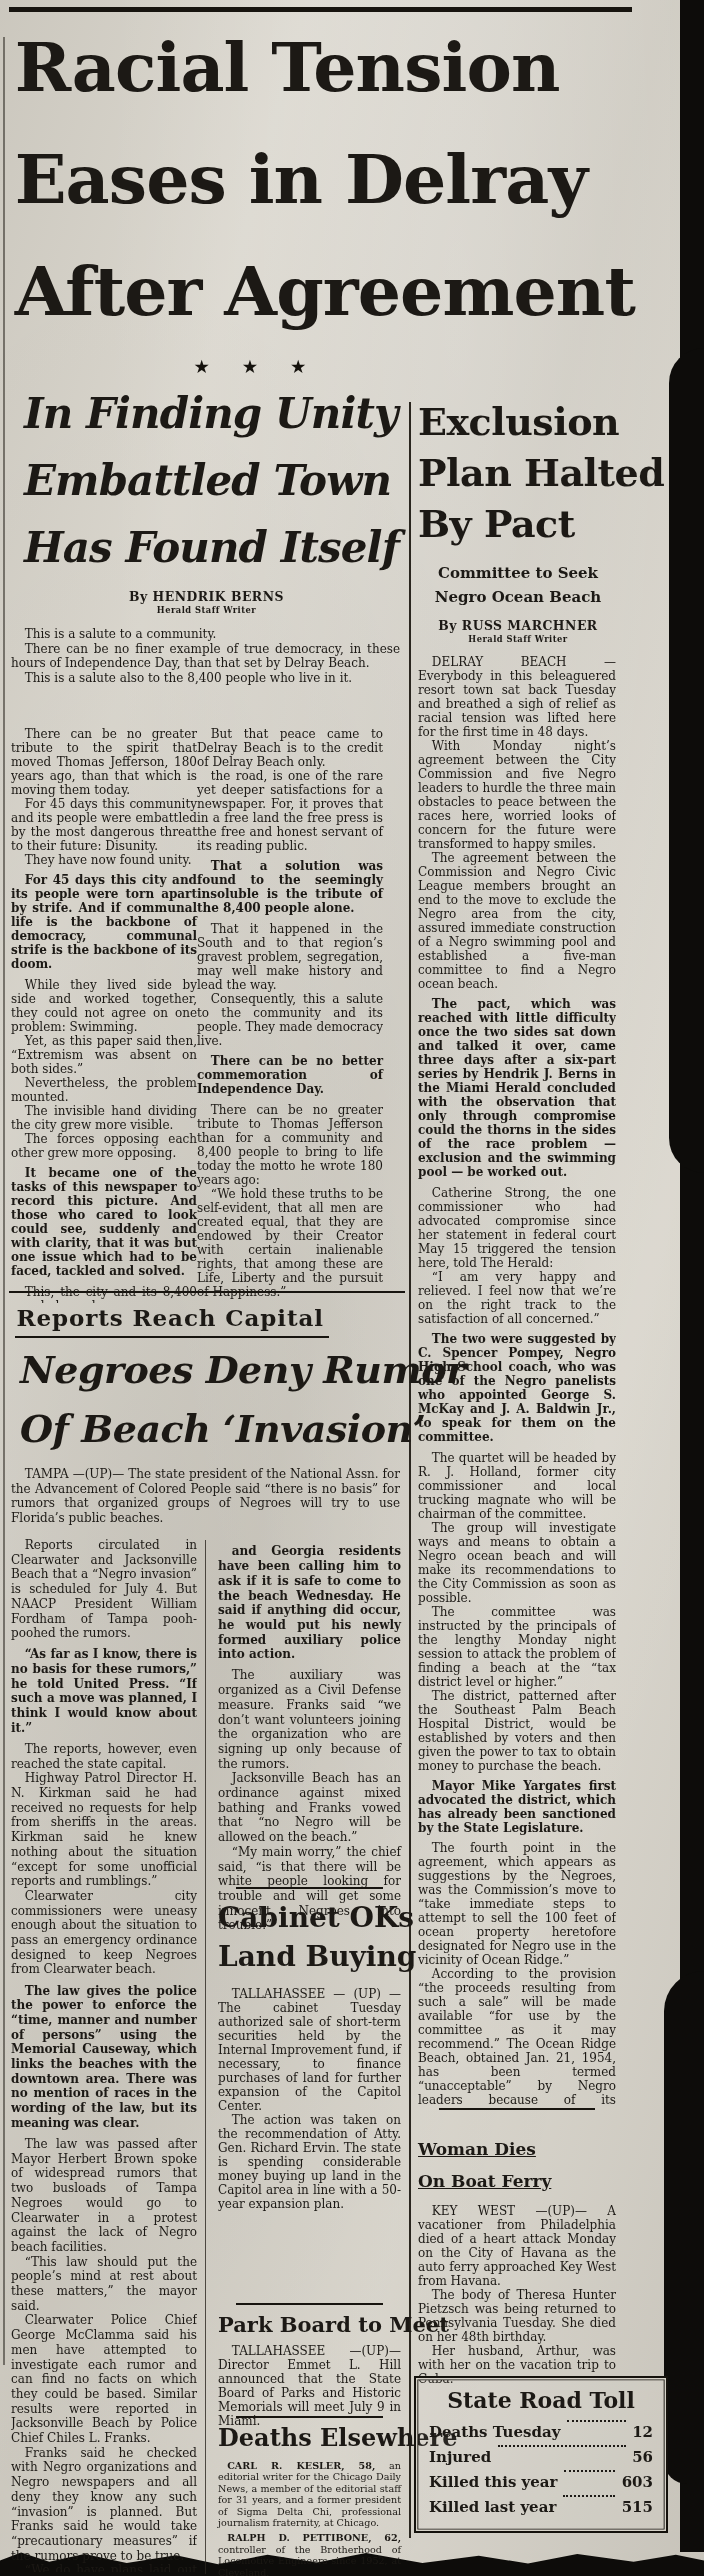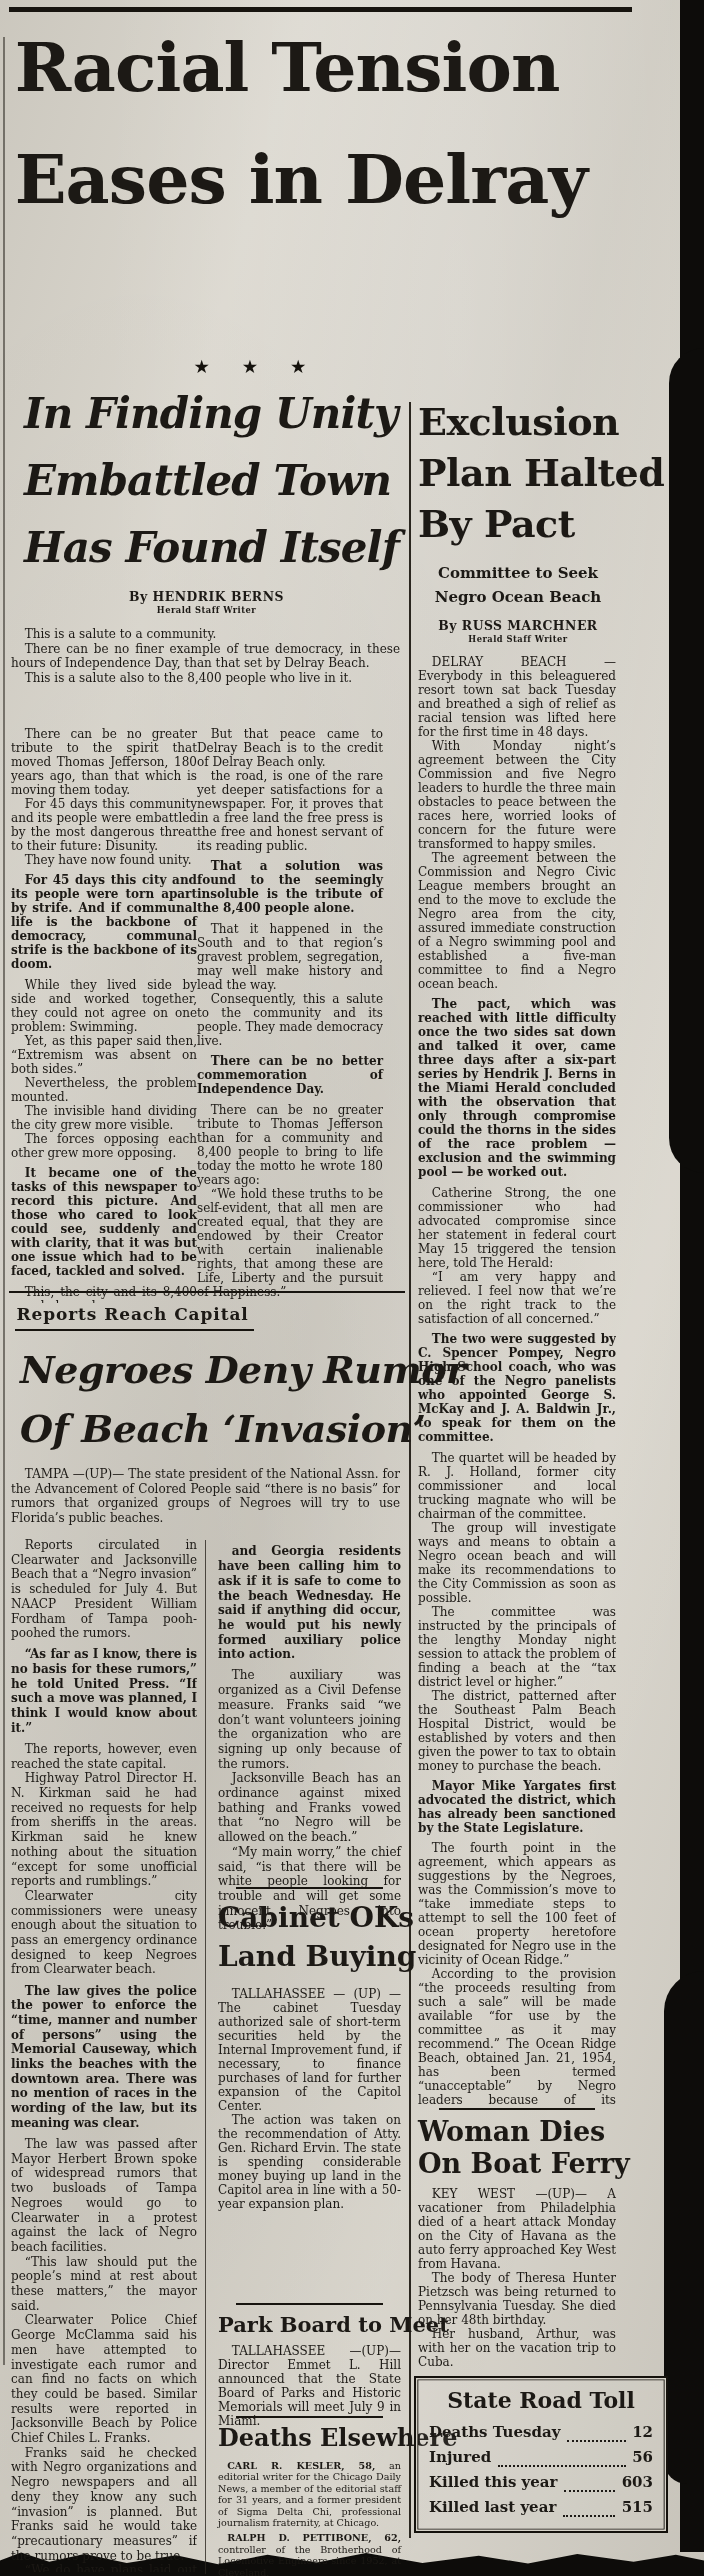--- a/index.html
+++ b/index.html
@@ -18,37 +18,37 @@
   .rule-h { background:#17140f; }
   .rule-v { background:#2a261f; }
   
   .main-headline { font-size:68px; font-weight:bold; line-height:112px; letter-spacing:-0.9px; white-space:nowrap; }
   .stars { font-size:18.3px; letter-spacing:13px; text-align:center; color:#14110c; }
   .italic-hl { font-style:italic; font-weight:bold; font-size:42px; line-height:67px; letter-spacing:-0.9px; white-space:nowrap; }
   .excl-hl { font-weight:bold; font-size:38px; line-height:51px; white-space:nowrap; letter-spacing:-0.5px; }
   .subhead { font-weight:bold; font-size:15px; line-height:24px; text-align:center; }
   .byline { font-weight:bold; font-size:12.4px; text-align:center; letter-spacing:0.5px; }
   .byline-title { font-weight:bold; font-size:8.3px; text-align:center; letter-spacing:0.5px; margin-top:0.9px; }
-  .kicker { font-weight:bold; font-size:17px; display:inline-block; border-bottom:2.8px solid #17140f; padding:0 5.5px 4.6px 1.8px; letter-spacing:0.9px; white-space:nowrap; }
+  .kicker { font-weight:bold; font-size:23px; display:inline-block; border-bottom:2.8px solid #17140f; padding:0 5.5px 4.6px 1.8px; letter-spacing:0.9px; white-space:nowrap; }
   .inv-hl { font-style:italic; font-weight:bold; font-size:38px; line-height:59px; letter-spacing:-0.5px; white-space:nowrap; }
   .small-hl { font-weight:bold; white-space:nowrap; }
   
   .bodytext p { margin:0; text-indent:13.8px; text-align:justify; font-size:12px; }
   .bodytext p.bold { font-weight:bold; margin:6.4px 0; }
   .lh16  p { line-height:14.7px; }
   .lh155 p { line-height:14px; }
   .lh152 p { line-height:14px; }
   .center-rule { height:1.8px; background:#17140f; margin:0 auto; }
   
   .obit { font-size:9.6px; line-height:11.5px; text-align:justify; margin:0 0 3.7px 0; text-indent:9.2px; }
   .obit .nm { font-weight:bold; }
   
   .toll-box { border:2.8px solid #14110c; box-shadow:inset 0 0 0 1.4px #d6d2c8, inset 0 0 0 2.3px #14110c; padding:9.2px 13px 11px; background:rgba(255,255,255,0.06); }
   .toll-title { font-weight:bold; font-size:22px; text-align:center; margin-bottom:7.3px; }
-  .toll-row { display:flex; align-items:flex-end; font-weight:bold; font-size:15px; line-height:25px; }
+  .toll-row { display:flex; align-items:flex-start; font-weight:bold; font-size:15px; line-height:25px; }
   .toll-leader { flex:1; border-bottom:2.3px dotted #1c1915; margin:0 6.4px 3.7px; }
   
   .edge-dark { background:#0d0c0a; }
 </style>
 </head>
 <body>
 
 <div class="page">
 
   <div class="abs rule-h" style="left:9.2px; top:7.3px; width:623px; height:4.6px;"></div>
@@ -58,20 +58,21 @@
   <div class="abs edge-dark" style="left:0; top:2550px; width:704px; height:26px; clip-path:polygon(0 40%, 3% 10%, 7% 45%, 12% 15%, 18% 50%, 25% 20%, 31% 55%, 38% 18%, 45% 48%, 52% 12%, 60% 50%, 68% 22%, 75% 52%, 82% 15%, 90% 45%, 96% 18%, 100% 40%, 100% 100%, 0 100%);"></div>
   <div class="abs rule-v" style="left:2.8px; top:37px; width:1.8px; height:2328px; opacity:0.55;"></div>
 
   <div class="abs rule-v" style="left:409px; top:402px; width:1.8px; height:2136px;"></div>
   <div class="abs rule-v" style="left:205px; top:1540px; width:1.4px; height:1034px; opacity:0.8;"></div>
   <div class="abs rule-h" style="left:9.2px; top:1291px; width:396px; height:1.8px;"></div>
 
   <div class="abs main-headline" style="left:14.7px; top:11px; width:642px;">
     <div>Racial Tension</div>
     <div>Eases in Delray</div>
+    <div>After Agreement</div>
   </div>
 
   <div class="abs stars" style="left:64px; top:356px; width:385px;">★ ★ ★</div>
 
   <div class="abs italic-hl" style="left:24px; top:380px; width:385px;">
     <div>In Finding Unity</div>
     <div>Embattled Town</div>
     <div>Has Found Itself</div>
   </div>
 
@@ -202,21 +203,21 @@
     <div class="center-rule" style="width:147px;"></div>
     <div class="small-hl" style="font-size:24px; margin-top:5.5px;">Deaths Elsewhere</div>
     <div style="margin-top:7.3px;">
       <p class="obit"><span class="nm">CARL R. KESLER, 58,</span><span> an editorial writer for the Chicago Daily News, a member of the editorial staff for 31 years, and a former president of Sigma Delta Chi, professional journalism fraternity, at Chicago.</span></p>
       <p class="obit"><span class="nm">RALPH D. PETTIBONE, 62,</span><span> controller of the Brotherhood of Locomotive Engineers since 1952, at Cleveland.</span></p>
     </div>
   </div>
 
   <div class="abs" style="left:418px; top:2108px; width:198px;">
     <div class="center-rule" style="width:156px;"></div>
-    <div class="small-hl" style="font-size:27px; line-height:32px; margin-top:6px;">
+    <div class="small-hl" style="font-size:17px; line-height:32px; margin-top:23px;text-decoration:underline;">
       <div>Woman Dies</div>
       <div>On Boat Ferry</div>
     </div>
     <div class="bodytext lh152" style="margin-top:7.3px;">
         <p>KEY WEST —(UP)— A vacationer from Philadelphia died of a heart attack Monday on the City of Havana as the auto ferry approached Key West from Havana.</p>
         <p>The body of Theresa Hunter Pietzsch was being returned to Pennsylvania Tuesday. She died on her 48th birthday.</p>
         <p>Her husband, Arthur, was with her on the vacation trip to Cuba.</p>
       </div>
   </div>
 

